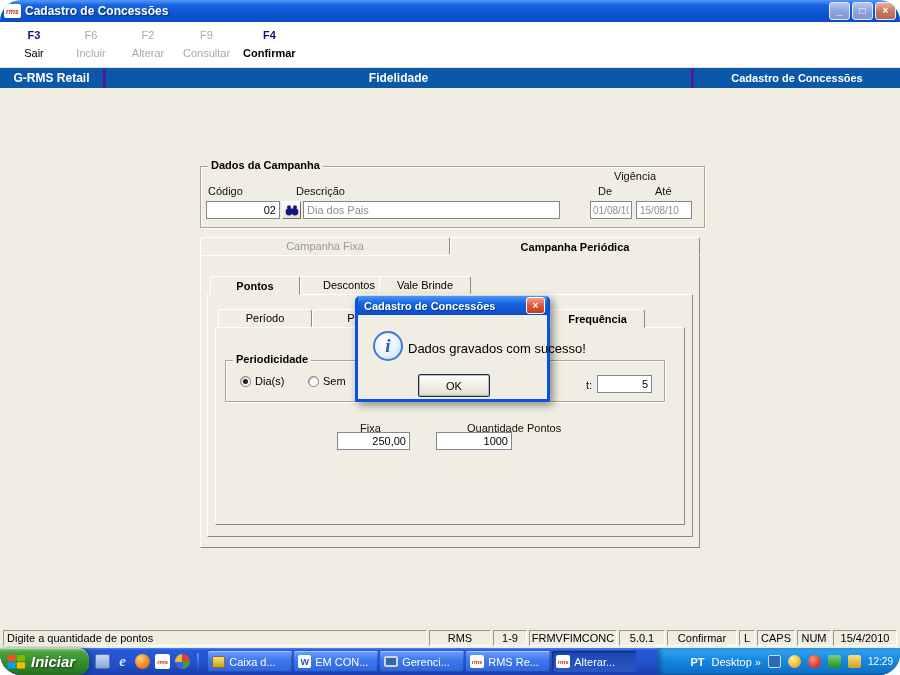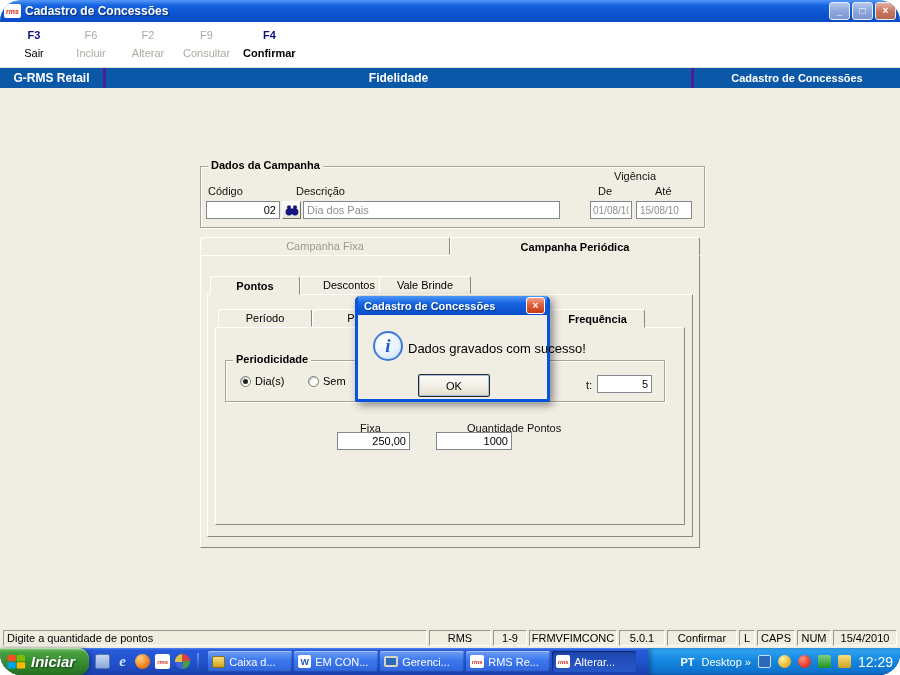--- a/index.html
+++ b/index.html
@@ -105,21 +105,21 @@
     background:linear-gradient(180deg,#35A8F5 0%,#1488E0 45%,#0E6CC8 100%);
     box-shadow:inset 3px 0 4px rgba(0,0,20,.3);color:#fff;}
   .tray-lang{font-weight:bold;font-size:11px;padding-left:20px;}
   .tray-desktop{font-size:11px;display:flex;align-items:center;gap:3px;white-space:nowrap;}
   .tray-icon{width:13px;height:13px;border-radius:2px;flex:none;box-sizing:border-box;}
   .tri-monitor{background:#2E68B8;border:1px solid #C8E0F8;}
   .tri-yellow{background:radial-gradient(circle at 35% 30%,#FFF0A0,#E8B020 70%);border-radius:50%;}
   .tri-red{background:radial-gradient(circle at 35% 30%,#FF9080,#E03020 70%);border-radius:50%;}
   .tri-green{background:linear-gradient(#80D080,#209020);}
   .tri-badge{background:linear-gradient(#F8E080,#D0A020);}
-  .tray-clock{font-size:14px;}
+  .tray-clock{font-size:10px;}
 </style>
 </head>
 <body>
 
 <div class="screen">
 
   <div class="titlebar">
     <span class="app-icon">
       <span class="app-icon-text">rms</span>
     </span>

